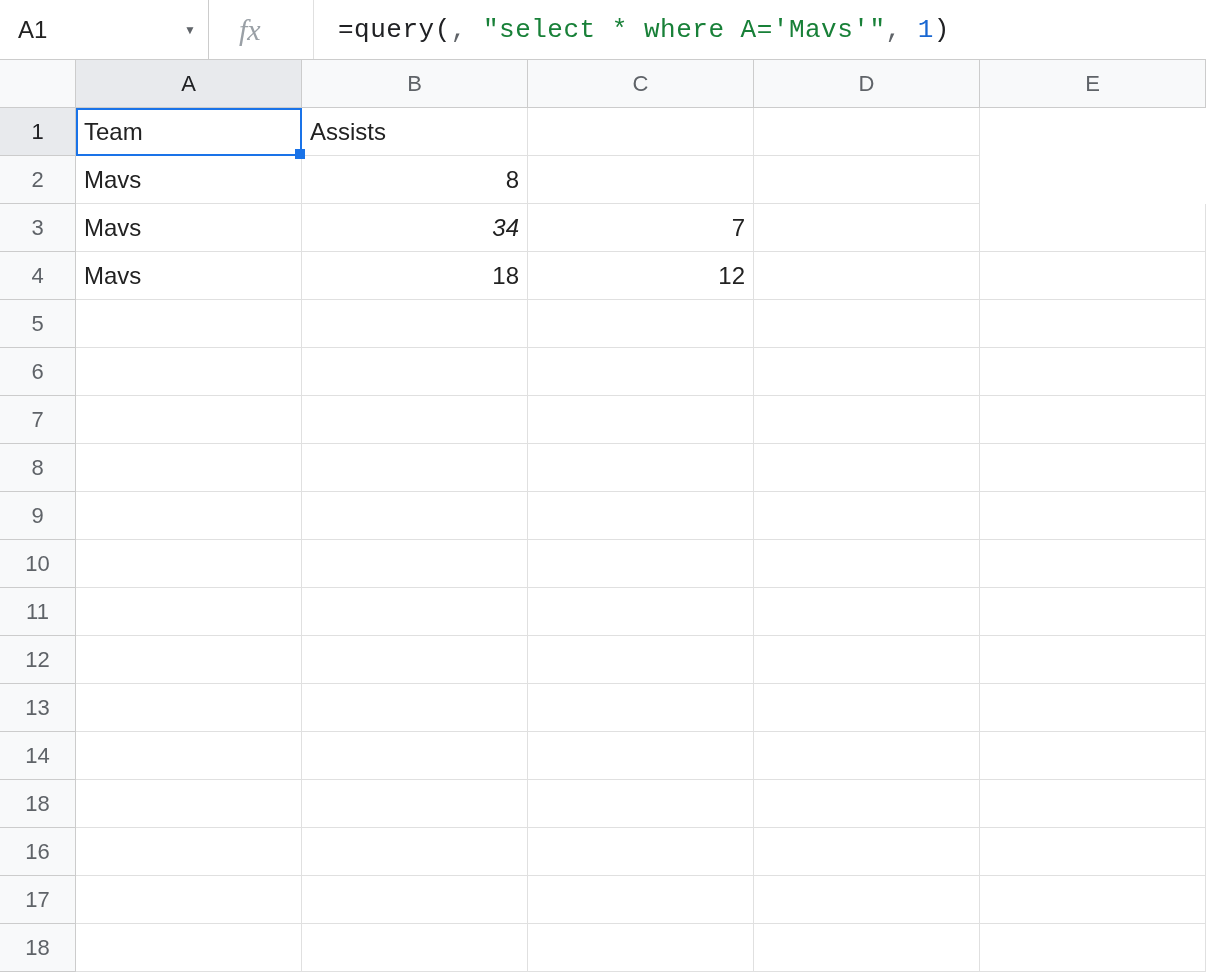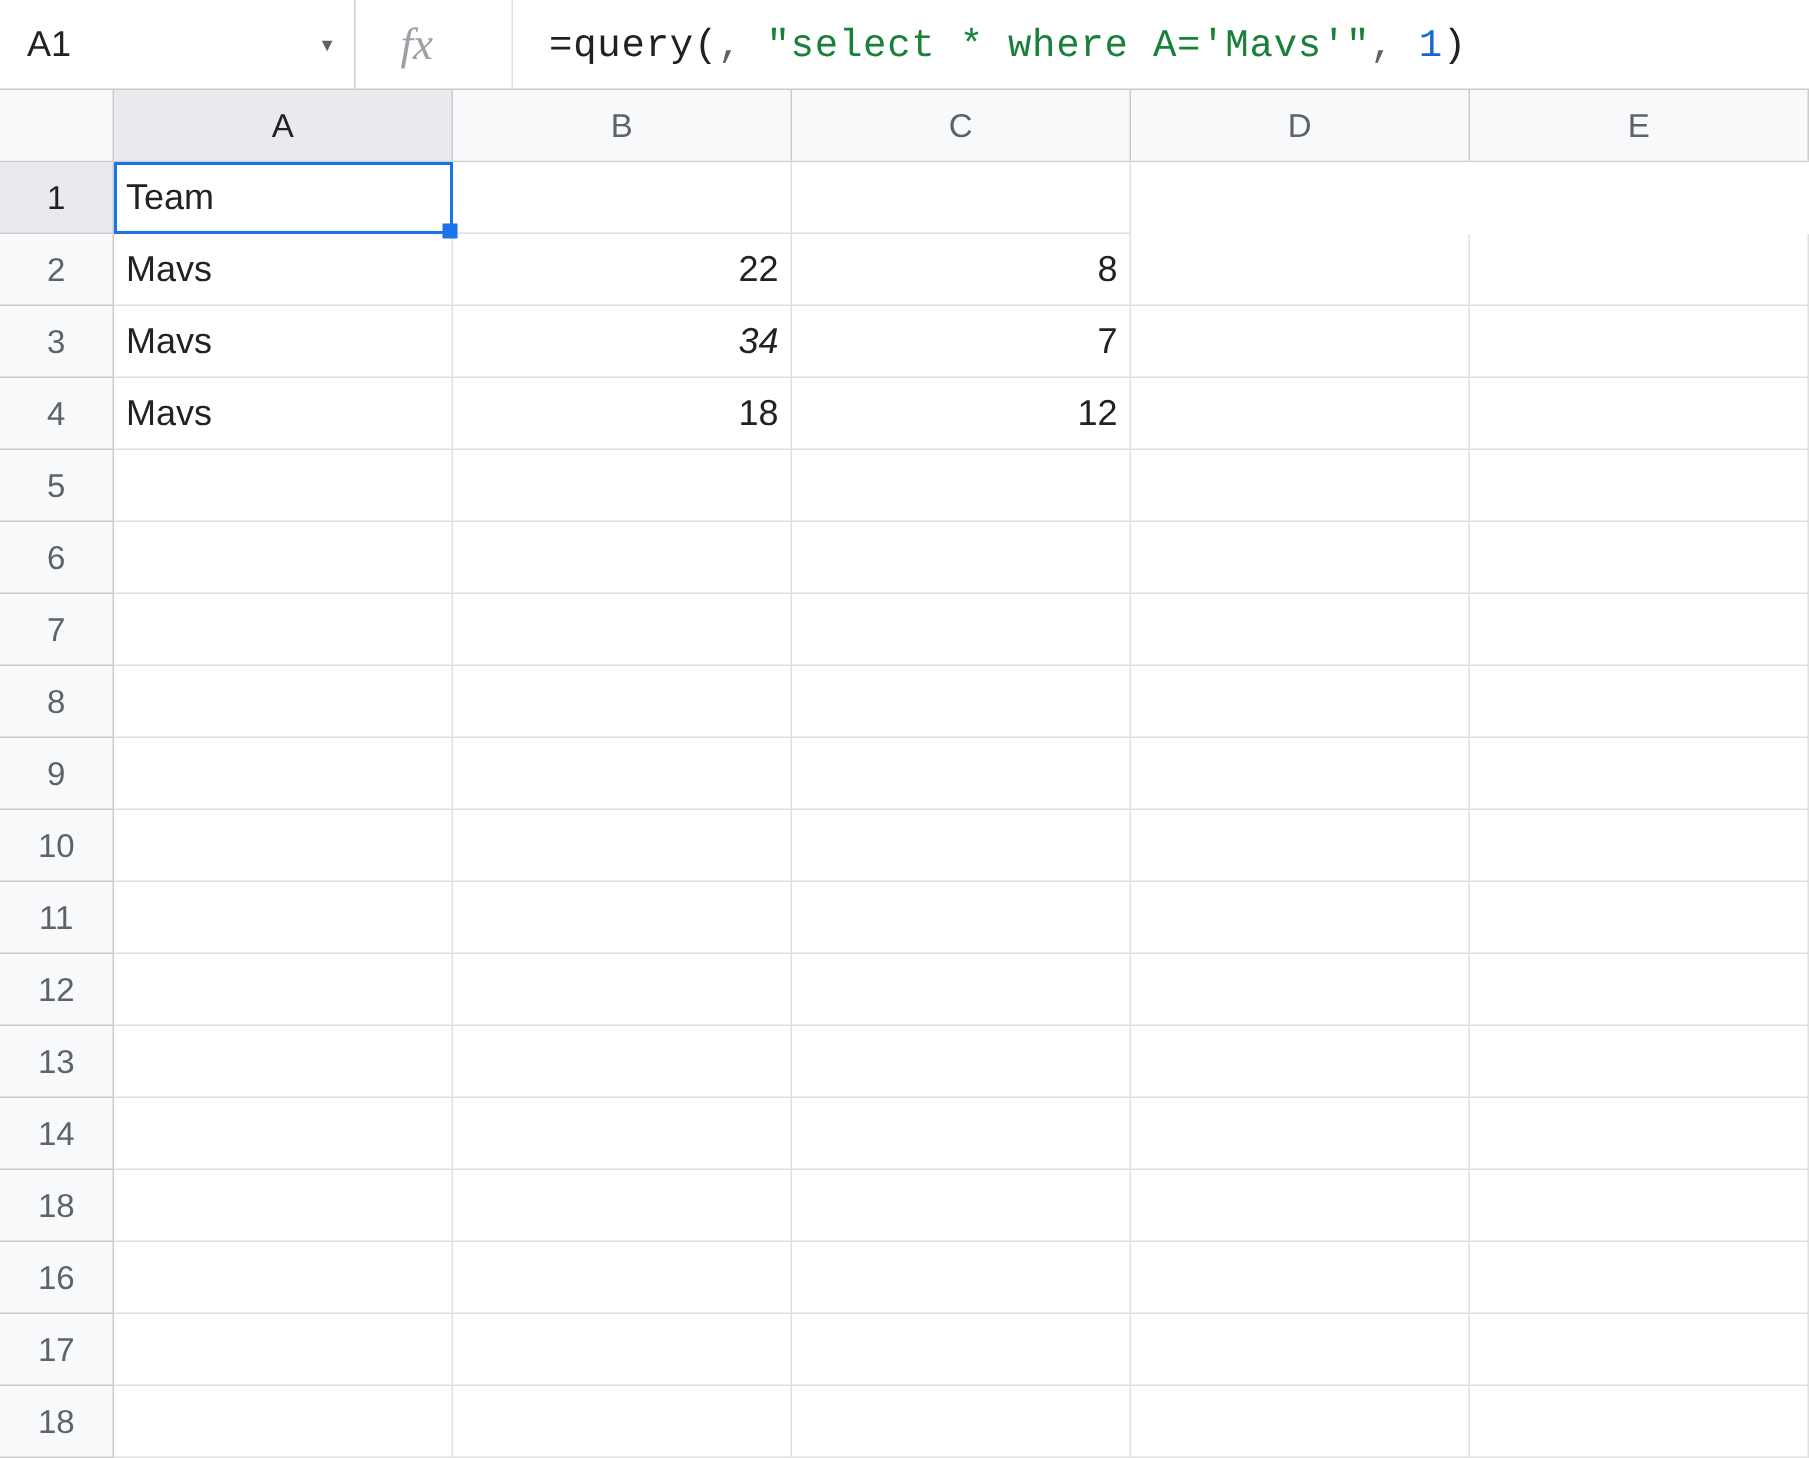--- a/index.html
+++ b/index.html
@@ -19,21 +19,21 @@
       display: flex;
       align-items: center;
       height: 60px;
       border-bottom: 1px solid #ccc;
       background: #fff;
     }
     .name-box {
       display: flex;
       align-items: center;
       justify-content: space-between;
-      width: 237px;
+      width: 209px;
       height: 100%;
       padding: 0 12px 0 18px;
       border-right: 1px solid #ccc;
       font-size: 24px;
       color: #222;
     }
     .name-box-dropdown {
       color: #5f6368;
       font-size: 12px;
     }
@@ -202,26 +202,26 @@
         <div class="row-header">14</div>
         <div class="row-header">18</div>
         <div class="row-header">16</div>
         <div class="row-header">17</div>
         <div class="row-header">18</div>
       </div>
     <div class="cells" id="cells">
 
     <div class="row">
           <div class="cell col-A" style="width: 226px;">Team</div>
+          <div class="cell col-C" style="width: 226px;">Assists</div>
           <div class="cell col-D" style="width: 226px;"></div>
           <div class="cell col-E" style="width: 226px;"></div>
         </div>
         <div class="row">
           <div class="cell col-A" style="width: 226px;">Mavs</div>
-          <div class="cell col-B num" style="width: 226px;">22</div>
           <div class="cell col-C num" style="width: 226px;">8</div>
           <div class="cell col-D" style="width: 226px;"></div>
           <div class="cell col-E" style="width: 226px;"></div>
         </div>
         <div class="row">
           <div class="cell col-A" style="width: 226px;">Mavs</div>
           <div class="cell col-B num" style="width: 226px; font-style: italic;">34</div>
           <div class="cell col-C num" style="width: 226px;">7</div>
           <div class="cell col-D" style="width: 226px;"></div>
           <div class="cell col-E" style="width: 226px;"></div>

